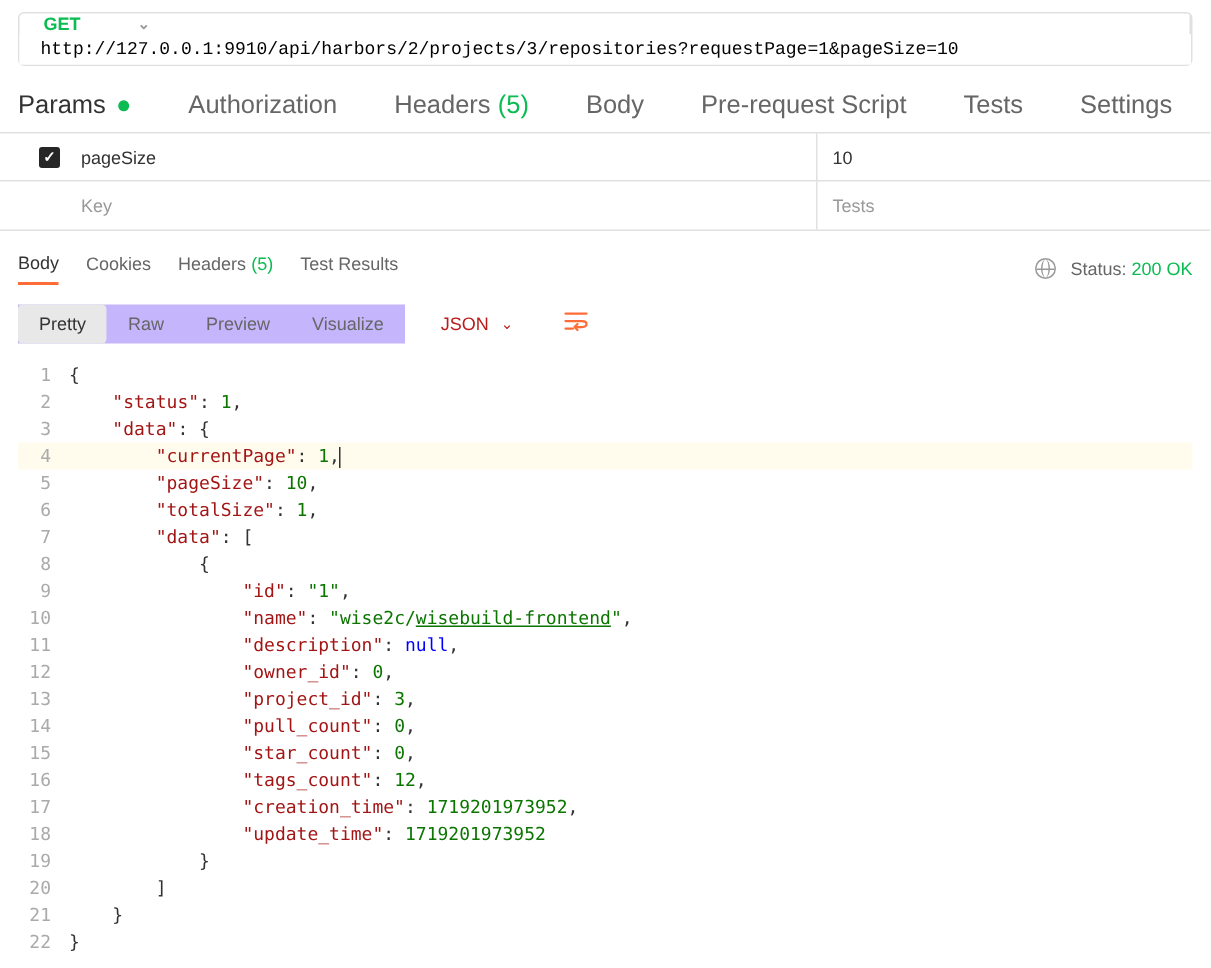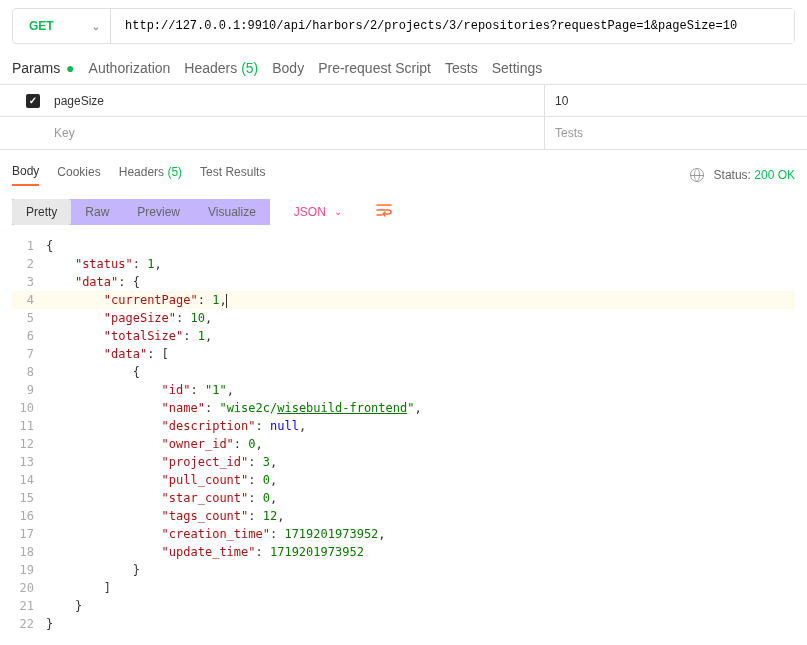--- a/index.html
+++ b/index.html
@@ -1,23 +1,23 @@
 <!DOCTYPE html>
 <html><head>
   <meta charset="utf-8">
   <style>
     * { box-sizing: border-box; margin: 0; padding: 0; }
     body { font-family: -apple-system, BlinkMacSystemFont, "Segoe UI", sans-serif; font-size: 12px; color: #333; background: #fff; }
 
-    .request-bar { display: flex; border: 1px solid #e0e0e0; border-radius: 4px; margin: 8px 12px; height: 36px; align-items: stretch; }
+    .request-bar { display: flex; border: 1px solid #e0e0e0; border-radius: 4px; margin: 8px 12px; height: 36px; align-items: stretch; flex-direction: column; }
     .method-select { display: flex; align-items: center; padding: 0 10px 0 16px; border-right: 1px solid #e0e0e0; font-weight: 600; color: #0cbb52; cursor: pointer; }
     .method-select .chev { margin-left: 38px; color: #999; font-size: 10px; }
     .url-input { flex: 1; border: none; outline: none; padding: 0 14px; font-size: 12px; font-family: Liberation Mono, monospace; }
 
-    .req-tabs { display: flex; gap: 14px; padding: 6px 12px; font-size: 14px; color: #666; }
+    .req-tabs { display: flex; gap: 38px; padding: 6px 12px; font-size: 17px; color: #666; }
     .req-tab { cursor: pointer; padding: 2px 0; }
     .req-tab.active { font-weight: 500; color: #333; }
     .dot { color: #0cbb52; margin-left: 2px; }
     .count { color: #0cbb52; }
 
     .params-table { border-top: 1px solid #e0e0e0; border-bottom: 1px solid #e0e0e0; }
     .params-row { display: flex; border-bottom: 1px solid #e0e0e0; height: 32px; align-items: center; }
     .params-row:last-child { border-bottom: none; }
     .pcell-check { width: 44px; display: flex; justify-content: flex-end; padding-right: 4px; }
     .pcell-key { flex: 0 0 500px; padding: 0 10px; }
@@ -32,21 +32,21 @@
     .globe-icon { width: 14px; height: 14px; border: 1.3px solid #999; border-radius: 50%; position: relative; }
     .globe-icon::before { content: ""; position: absolute; inset: 0; border-left: 1px solid #999; border-right: 1px solid #999; left: 3px; right: 3px; border-radius: 50%; }
     .globe-icon::after { content: ""; position: absolute; left: 0; right: 0; top: 50%; border-top: 1px solid #999; }
     .status-ok { color: #0cbb52; }
     .status-label { color: #666; }
 
     .resp-toolbar { display: flex; align-items: center; padding: 6px 12px; gap: 12px; }
     .view-btns { display: flex; background: #c4b5fd; }
     .view-btn { padding: 6px 14px; cursor: pointer; color: #666; font-size: 12px; }
     .view-btn.active { background: #e8e8e8; color: #333; border-radius: 3px; }
-    .format-select { display: flex; align-items: center; padding: 5px 12px; cursor: pointer; color: #ec4899; gap: 8px; }
+    .format-select { display: flex; align-items: center; padding: 5px 12px; cursor: pointer; color: #b91c1c; gap: 8px; }
     .wrap-btn { padding: 5px 10px; cursor: pointer; color: #ff6c37; }
     .wrap-svg { width: 16px; height: 14px; }
 
     .code-area { font-family: Consolas, Monaco, monospace; font-size: 12px; line-height: 18px; padding: 6px 12px; }
     .code-line { display: flex; }
     .ln { width: 34px; text-align: right; color: #aaa; padding-right: 12px; user-select: none; }
     .code { white-space: pre; }
     .code .k { color: #a31515; }
     .code .s { color: #0b7500; }
     .code .n { color: #0b7500; }

